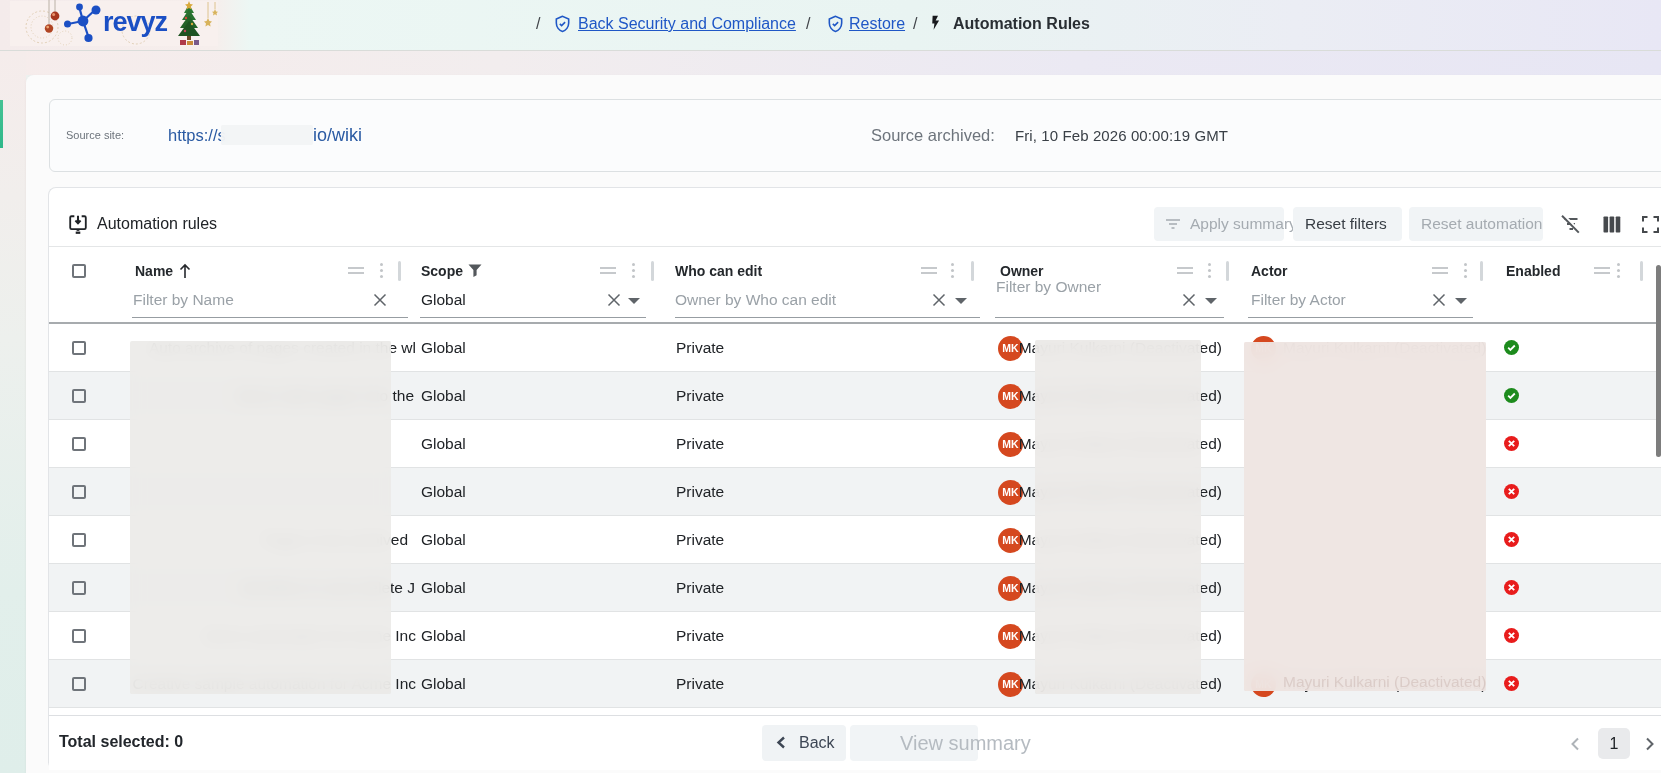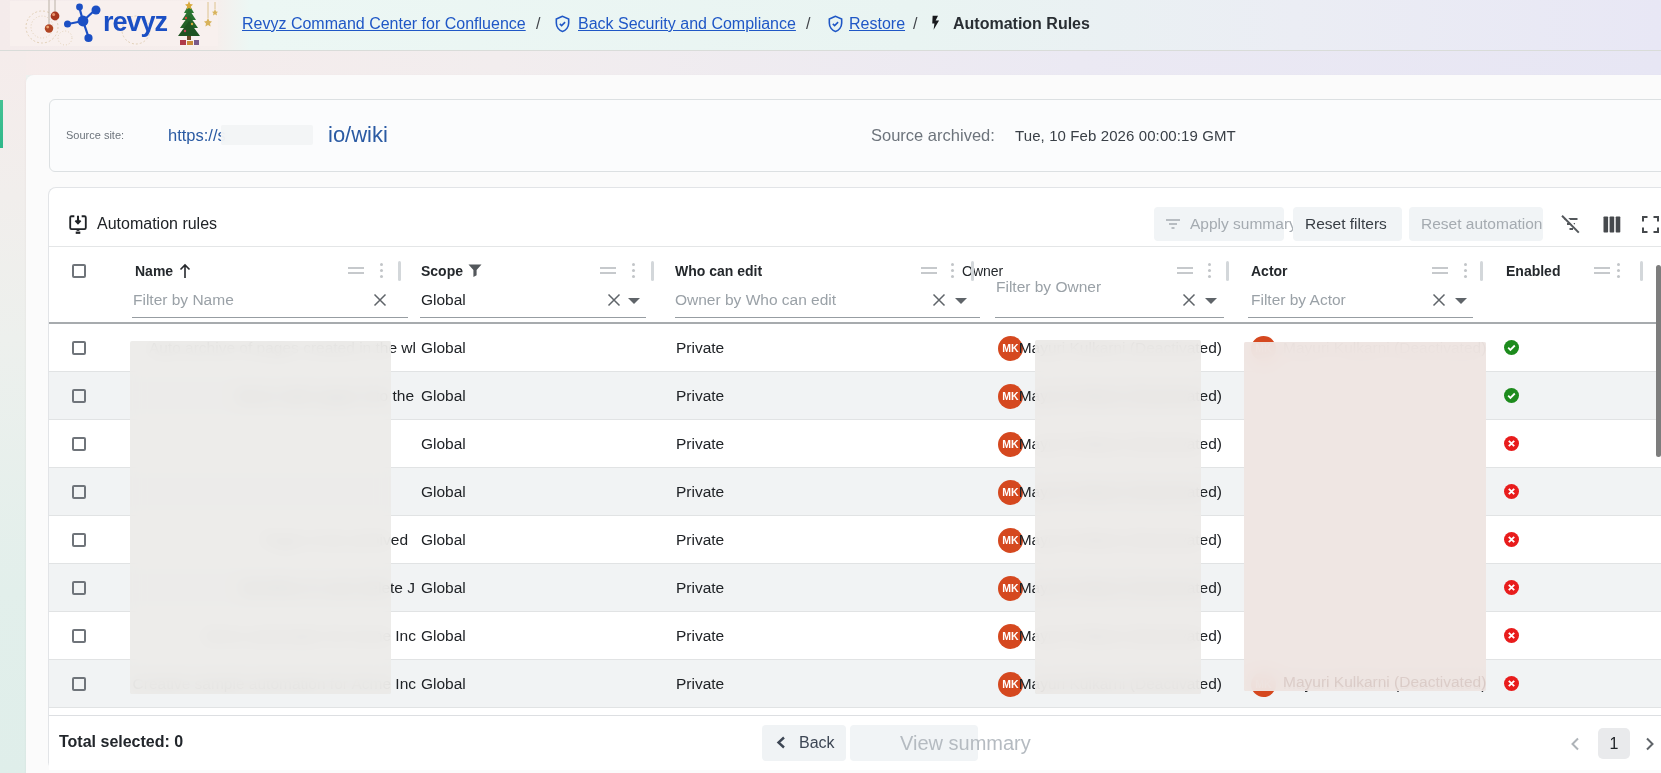--- a/index.html
+++ b/index.html
@@ -56,21 +56,20 @@
     <rect x="172" y="40" width="6" height="5" fill="#b03a4a"></rect>
     <rect x="179" y="41" width="6" height="4" fill="#c98a3a"></rect>
     <rect x="186" y="40" width="5" height="5" fill="#7a5a8a"></rect>
   </g>
   <line x1="200" y1="2" x2="200" y2="18" stroke="#d5b877" stroke-width="0.8"></line>
   <polygon points="200,18 201.4,21 204,21.5 202,23.5 202.6,26.5 200,25 197.4,26.5 198,23.5 196,21.5 198.6,21" fill="#d8b35c"></polygon>
   <line x1="207" y1="2" x2="207" y2="9" stroke="#d5b877" stroke-width="0.8"></line>
   <polygon points="207,9 208,11.4 210,11.8 208.5,13.2 209,15.5 207,14.2 205,15.5 205.5,13.2 204,11.8 206,11.4" fill="#d8b35c"></polygon>
 </svg>
 
-<div class="txt" style="left:242px;top:14px;font-size:16px"><a style="color:#1f57c6;text-decoration:underline">Revyz Command Center for Confluence</a></div>
 <div class="txt" style="left:536px;top:14px;font-size:16px;color:#42464b">/</div>
 <svg class="abs" style="left:553px;top:14px" width="19" height="20" viewBox="0 0 24 24" fill="none" stroke="#1f57c6" stroke-width="2">
  <path d="M12 2.2L4.2 5.6v5.2c0 4.9 3.3 9.4 7.8 10.6 4.5-1.2 7.8-5.7 7.8-10.6V5.6L12 2.2z"></path>
  <path d="M8.6 11.8l2.3 2.3 4.4-4.4" stroke-width="2"></path>
 </svg>
 <div class="txt" style="left:578px;top:14px;font-size:16px"><a style="color:#1f57c6;text-decoration:underline">Back Security and Compliance</a></div>
 <div class="txt" style="left:806px;top:14px;font-size:16px;color:#42464b">/</div>
 <svg class="abs" style="left:826px;top:14px" width="19" height="20" viewBox="0 0 24 24" fill="none" stroke="#1f57c6" stroke-width="2">
  <path d="M12 2.2L4.2 5.6v5.2c0 4.9 3.3 9.4 7.8 10.6 4.5-1.2 7.8-5.7 7.8-10.6V5.6L12 2.2z"></path>
  <path d="M8.6 11.8l2.3 2.3 4.4-4.4" stroke-width="2"></path>
@@ -85,23 +84,23 @@
 <div class="abs" style="left:0;top:51px;width:1661px;height:24px;background:linear-gradient(90deg,#f6eceb 0%,#f2edee 30%,#ebe9f3 65%,#e7e6f4 100%)"></div>
 
 <div class="abs" style="left:0;top:51px;width:26px;height:722px;background:linear-gradient(180deg,#f5eceb 0%,#edf0ed 40%,#e2efeb 75%,#dfeeea 100%)"></div>
 <div class="abs" style="left:0;top:100px;width:3px;height:48px;background:linear-gradient(180deg,#45c294,#2fb88a)"></div>
 
 <div class="abs" style="left:26px;top:75px;width:1635px;height:698px;background:#fbfbfb;border-radius:8px 0 0 0;box-shadow:0 1px 3px rgba(120,100,100,0.08)"></div>
 
 <div class="abs" style="left:49px;top:99px;width:1620px;height:73px;background:#fbfcfd;border:1px solid #dce0e2;border-radius:6px"></div>
 <div class="txt" style="left:66px;top:125px;font-size:11px;color:#6d747c">Source site:</div>
 <div class="txt" style="left:168px;top:125px;font-size:16.5px;color:#2a5aa3">https://s</div>
-<div class="txt" style="left:328px;top:125px;font-size:22px;color:#2a5aa3">io/wiki</div>
+<div class="txt" style="left:313px;top:125px;font-size:18px;color:#2a5aa3">io/wiki</div>
 <div class="txt" style="left:871px;top:125px;font-size:16.5px;color:#6d747c">Source archived:</div>
-<div class="txt" style="left:1015px;top:126px;font-size:15px;letter-spacing:0.1px;color:#3a4047">Tue, 10 Feb 2026 00:00:19 GMT</div>
+<div class="txt" style="left:1015px;top:126px;font-size:15px;letter-spacing:0.1px;color:#3a4047">Fri, 10 Feb 2026 00:00:19 GMT</div>
 
 <div class="abs" style="left:48px;top:187px;width:1613px;height:583px;background:#ffffff;border:1px solid #e2e4e7;border-right:none;border-radius:8px 0 0 8px"></div>
 
 <div class="abs" style="left:49px;top:187px;width:1612px;height:60px;border-bottom:1px solid #e4e6e7"></div>
 <svg class="abs" style="left:67px;top:213px" width="22" height="22" viewBox="0 0 24 24" fill="none" stroke="#202327" stroke-width="2">
   <path d="M8 3.5H5a1.5 1.5 0 0 0-1.5 1.5v11A1.5 1.5 0 0 0 5 17.5h14a1.5 1.5 0 0 0 1.5-1.5V5A1.5 1.5 0 0 0 19 3.5h-3"></path>
   <path d="M12 3v7.5M9.2 8.2l2.8 2.9 2.8-2.9" stroke-width="2.2"></path>
   <path d="M9.5 21.5h5" stroke-width="2.5"></path>
   <path d="M12 17.5v2" stroke-width="3"></path>
 </svg>
@@ -132,21 +131,21 @@
 <div class="abs" style="left:72px;top:264px;width:14px;height:14px;border:2px solid #6f747a;border-radius:2px"></div>
 <div class="txt" style="left:135px;top:261px;font-size:14px;font-weight:bold;color:#24282c">Name</div>
 <svg class="abs" style="left:177px;top:262px" width="16" height="18" viewBox="0 0 16 18" fill="none" stroke="#26292d" stroke-width="1.6">
   <path d="M8 16V3M3.5 7.5L8 3l4.5 4.5"></path>
 </svg>
 <div class="txt" style="left:421px;top:261px;font-size:14px;font-weight:bold;color:#24282c">Scope</div>
 <svg class="abs" style="left:468px;top:264px" width="14" height="14" viewBox="0 0 14 14" fill="#54585c">
   <path d="M0.5 0.5h13L8.6 6v5.2L5.4 13V6z"></path>
 </svg>
 <div class="txt" style="left:675px;top:261px;font-size:14px;font-weight:bold;color:#24282c">Who can edit</div>
-<div class="txt" style="left:962px;top:261px;font-size:14px;font-weight:normal;color:#24282c">Owner</div>
+<div class="txt" style="left:1000px;top:261px;font-size:14px;font-weight:bold;color:#24282c">Owner</div>
 <div class="txt" style="left:1251px;top:261px;font-size:14px;font-weight:bold;color:#24282c">Actor</div>
 <div class="txt" style="left:1506px;top:261px;font-size:14px;font-weight:bold;color:#24282c">Enabled</div>
 
 <div class="txt" style="left:133px;top:290px;color:#9aa1a7">Filter by Name</div>
 <div class="txt" style="left:421px;top:290px;color:#202327">Global</div>
 <div class="txt" style="left:675px;top:290px;color:#9aa1a7">Owner by Who can edit</div>
 <div class="txt" style="left:996px;top:277px;color:#9aa1a7">Filter by Owner</div>
 <div class="txt" style="left:1251px;top:290px;color:#9aa1a7">Filter by Actor</div>
 <div class="abs" style="left:132px;top:317px;width:276px;height:1px;background:#979da2"></div>
 <div class="abs" style="left:420px;top:317px;width:226px;height:1px;background:#979da2"></div>

